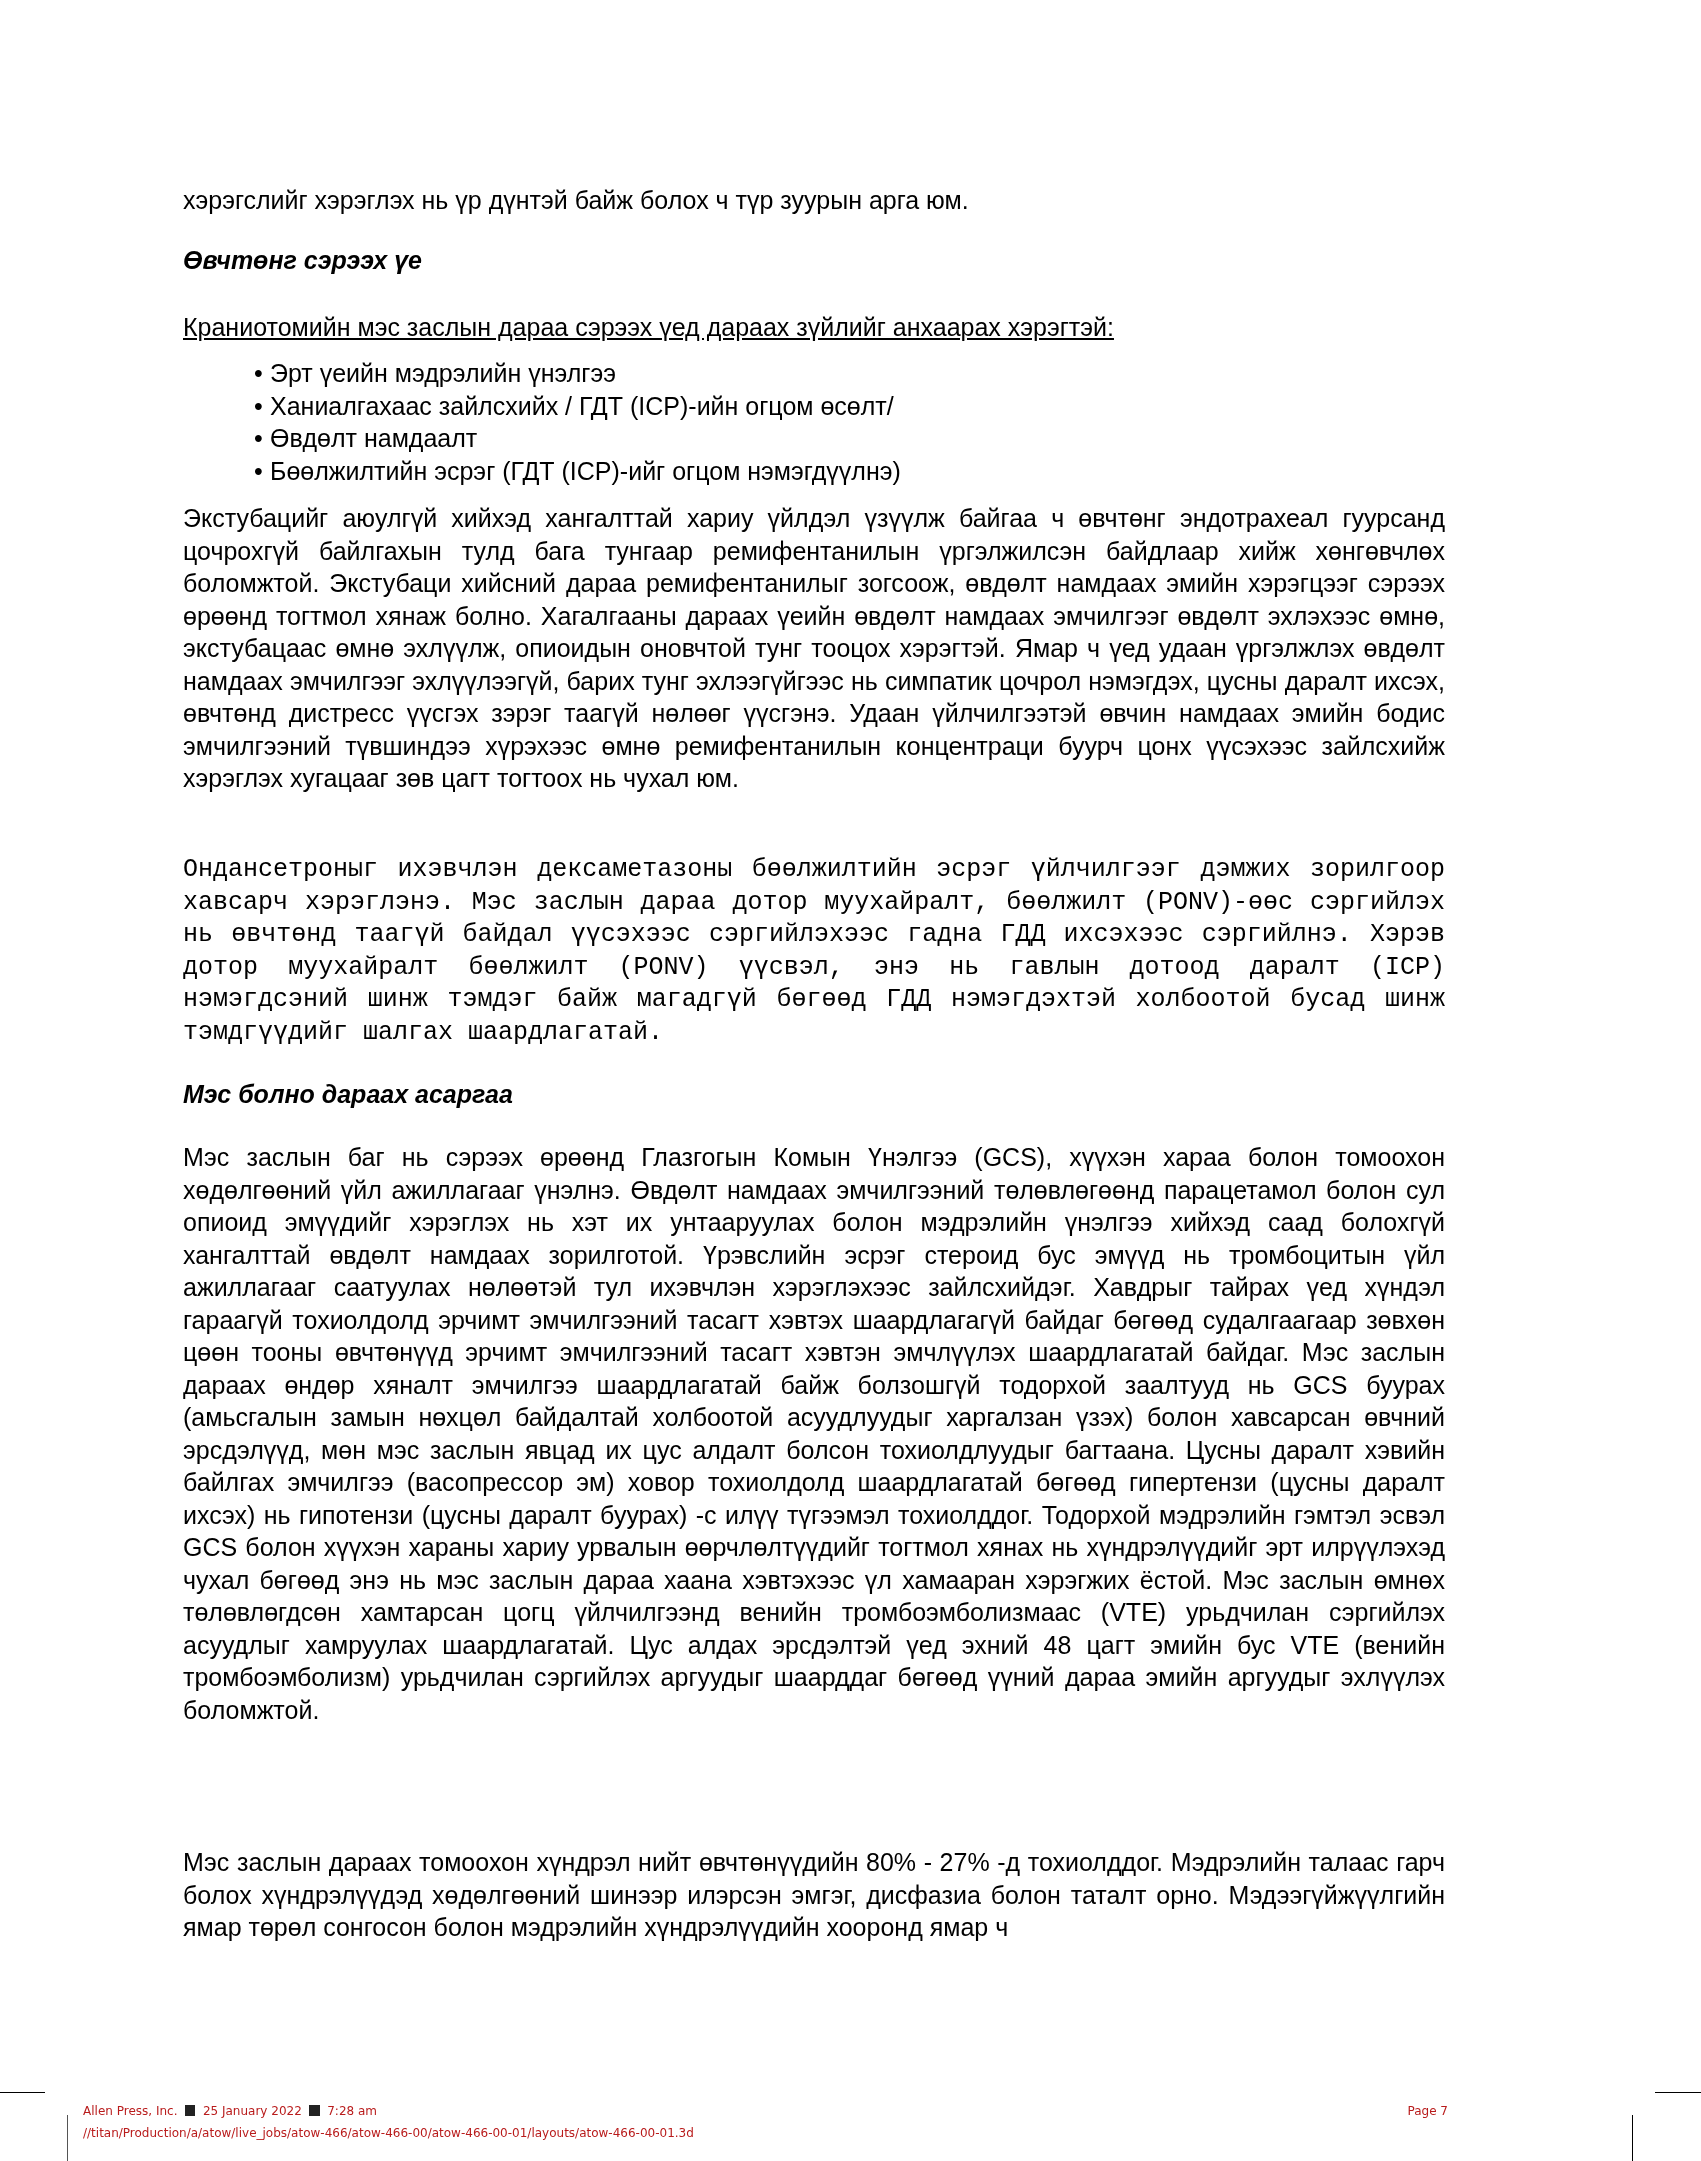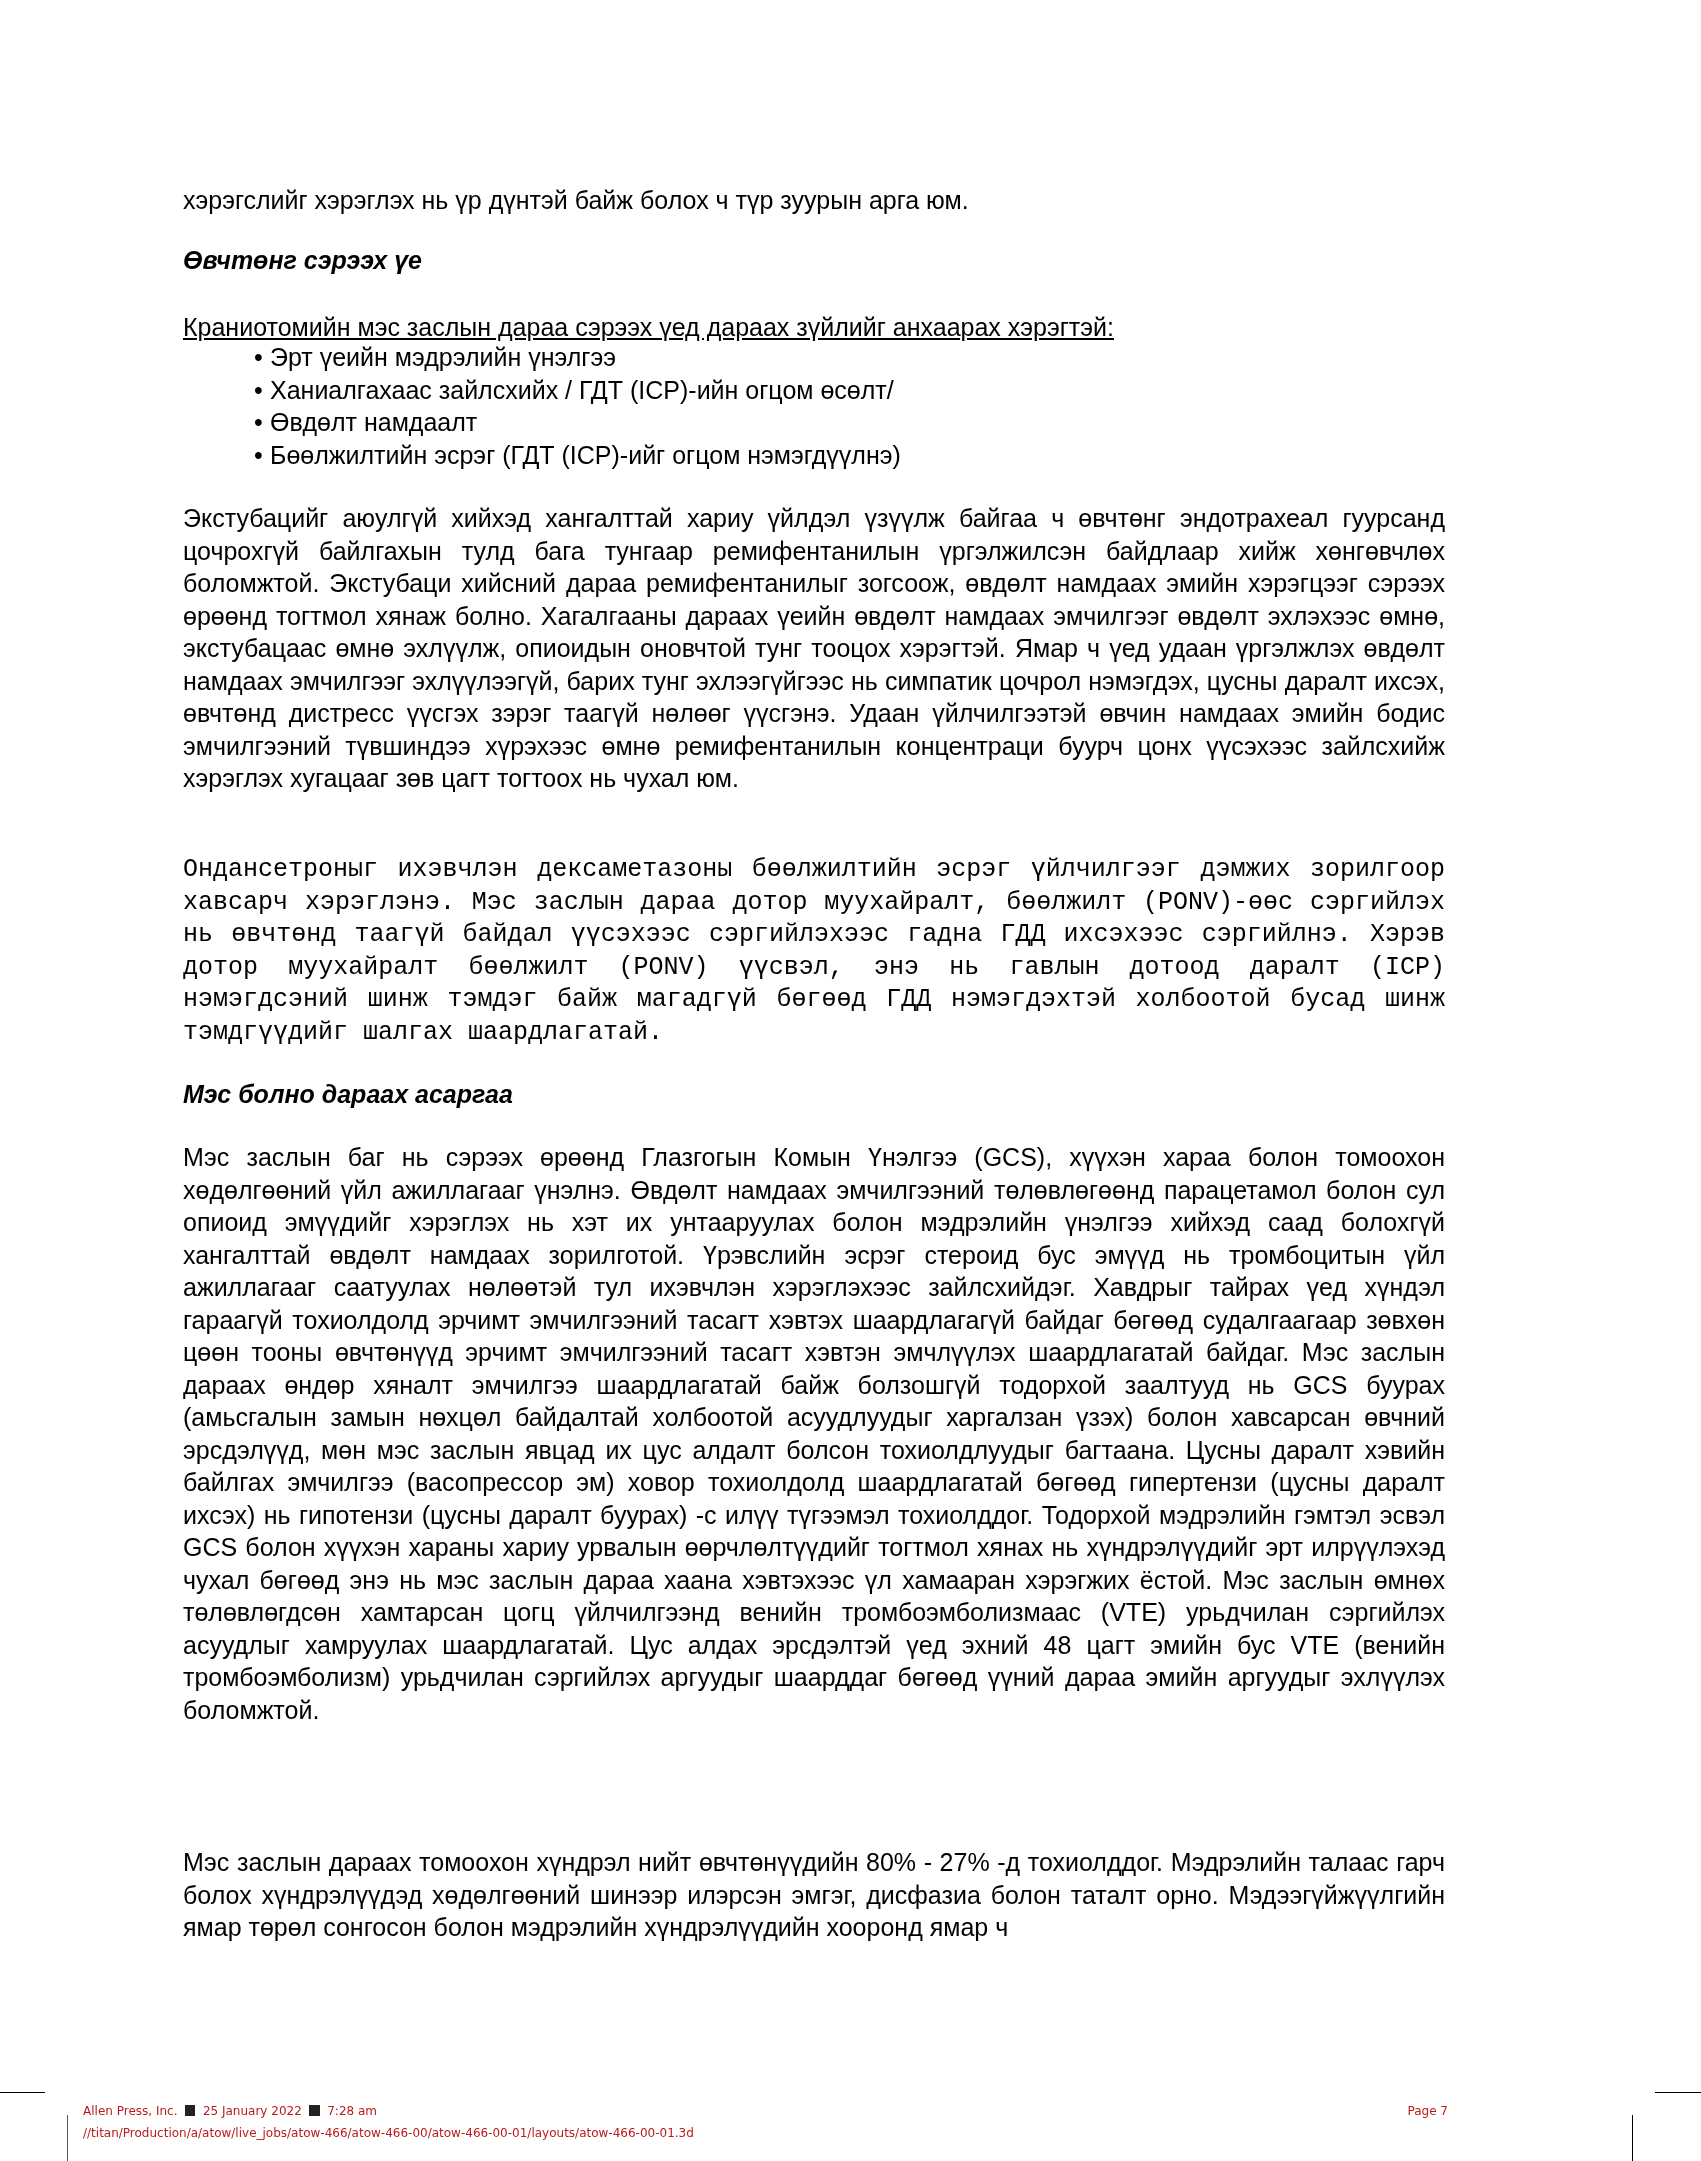--- a/index.html
+++ b/index.html
@@ -25,21 +25,21 @@
   </div>
 
   <div class="col heading" style="top:244px;">
     <span>Өвчтөнг сэрээх үе</span>
   </div>
 
   <div class="col" style="top:311px;text-decoration:underline;">
     <p style="margin:0">Краниотомийн мэс заслын дараа сэрээх үед дараах зүйлийг анхаарах хэрэгтэй:</p>
   </div>
 
-  <div class="col" style="top:341px;">
+  <div class="col" style="top:357px;">
     <ul class="bullets">
       <li><span class="dot">•</span><span>Эрт үеийн мэдрэлийн үнэлгээ</span></li>
       <li><span class="dot">•</span><span>Ханиалгахаас зайлсхийх / ГДТ (ICP)-ийн огцом өсөлт/</span></li>
       <li><span class="dot">•</span><span>Өвдөлт намдаалт</span></li>
       <li><span class="dot">•</span><span>Бөөлжилтийн эсрэг (ГДТ (ICP)-ийг огцом нэмэгдүүлнэ)</span></li>
     </ul>
   </div>
 
   <div class="col just" style="top:502px;">
     <p style="margin:0">Экстубацийг аюулгүй хийхэд хангалттай хариу үйлдэл үзүүлж байгаа ч өвчтөнг эндотрахеал гуурсанд цочрохгүй байлгахын тулд бага тунгаар ремифентанилын үргэлжилсэн байдлаар хийж хөнгөвчлөх боломжтой. Экстубаци хийсний дараа ремифентанилыг зогсоож, өвдөлт намдаах эмийн хэрэгцээг сэрээх өрөөнд тогтмол хянаж болно. Хагалгааны дараах үеийн өвдөлт намдаах эмчилгээг өвдөлт эхлэхээс өмнө, экстубацаас өмнө эхлүүлж, опиоидын оновчтой тунг тооцох хэрэгтэй. Ямар ч үед удаан үргэлжлэх өвдөлт намдаах эмчилгээг эхлүүлээгүй, барих тунг эхлээгүйгээс нь симпатик цочрол нэмэгдэх, цусны даралт ихсэх, өвчтөнд дистресс үүсгэх зэрэг таагүй нөлөөг үүсгэнэ. Удаан үйлчилгээтэй өвчин намдаах эмийн бодис эмчилгээний түвшиндээ хүрэхээс өмнө ремифентанилын концентраци буурч  цонх үүсэхээс зайлсхийж хэрэглэх хугацааг зөв цагт тогтоох нь чухал юм.</p>

